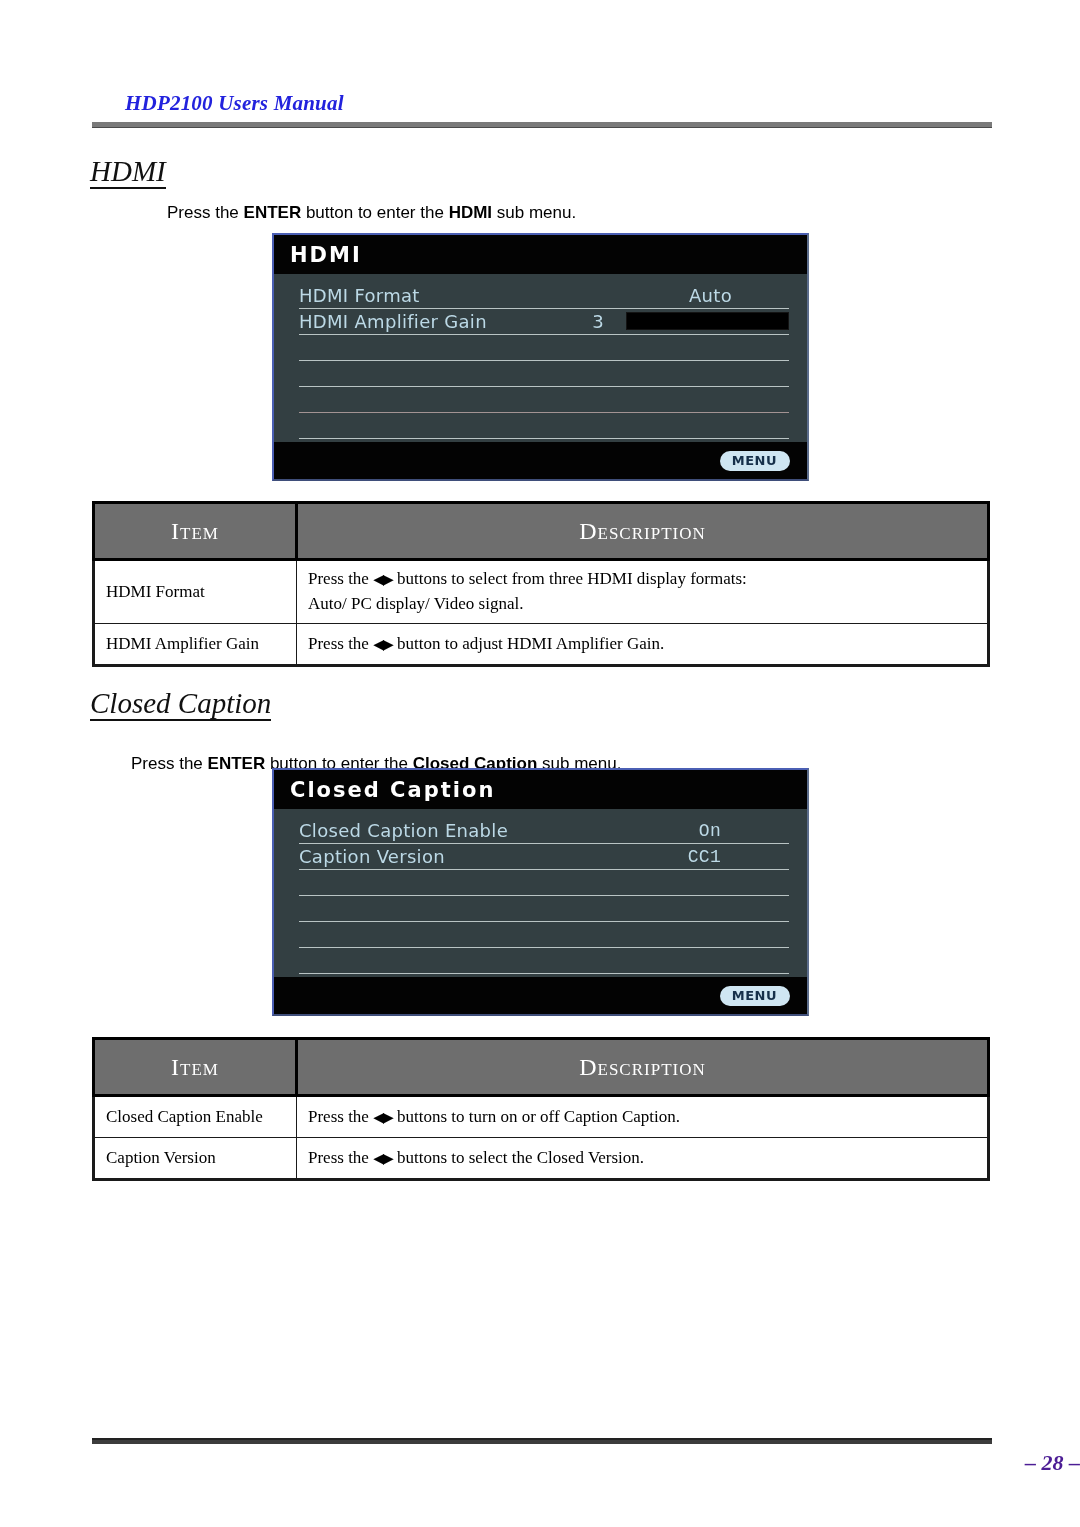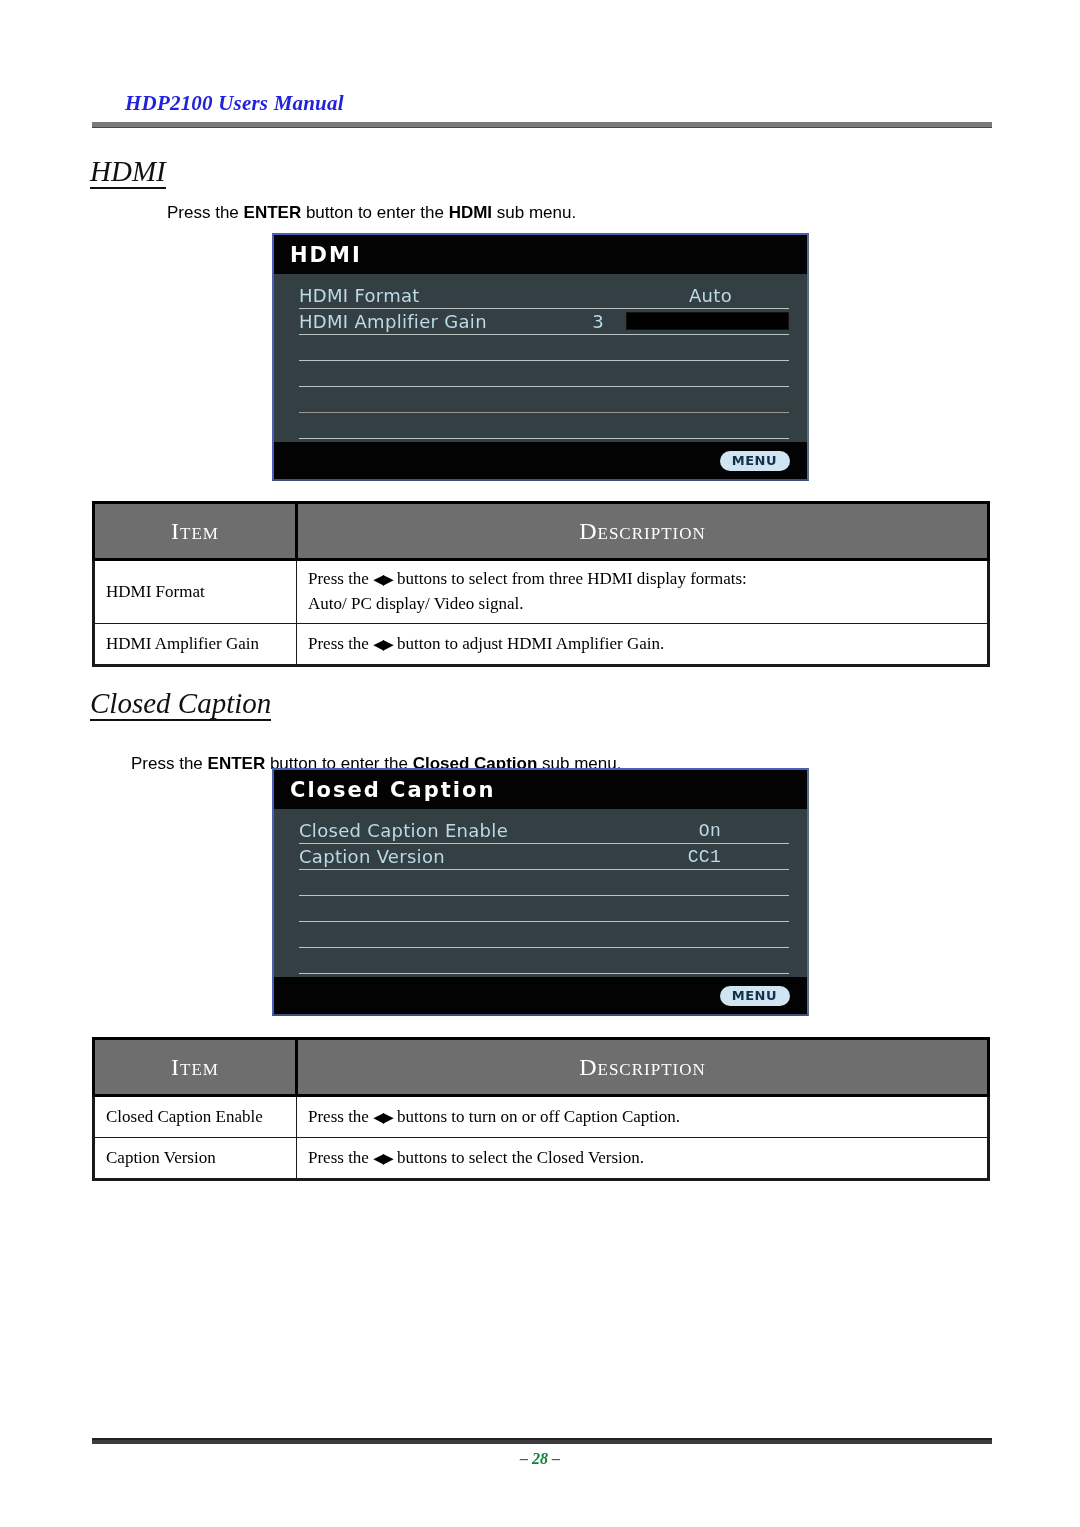--- a/index.html
+++ b/index.html
@@ -224,26 +224,26 @@
     width: 900px;
     height: 4px;
     background: #3c3c3c;
     border-top: 2px solid #222222;
   }
   .footer-page {
     position: absolute;
     left: 0;
     top: 1450px;
     width: 1080px;
-    text-align: center;
+    text-align: right;
     font-family: "Liberation Serif", "DejaVu Serif", serif;
     font-weight: bold;
     font-style: italic;
-    font-size: 16px;
-    color: #15803d;
+    font-size: 22px;
+    color: #4c1d95;
   }
 </style>
 </head>
 <body>
 
 <div class="page-header">
   <div class="title">HDP2100 Users Manual</div>
 </div>
 <div class="header-rule"></div>
 

